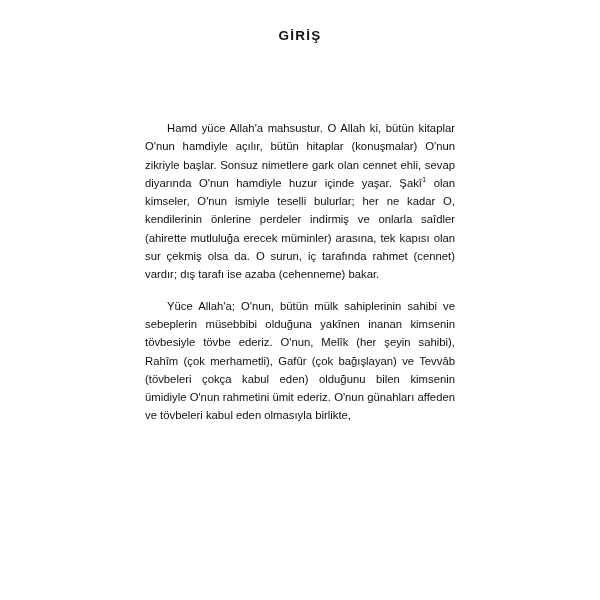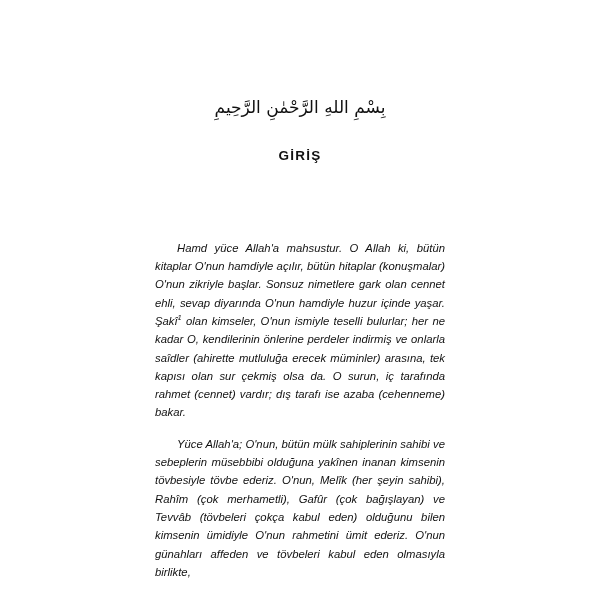--- a/index.html
+++ b/index.html
@@ -49,43 +49,41 @@
     margin-top: 76px;
   }
 
   p.para {
     font-family: "Liberation Sans", sans-serif;
     font-size: 11.3px;
     line-height: 1.62;
     color: #111111;
     text-align: justify;
     text-justify: inter-word;
-    margin: 10px;
+    margin: 0;
     text-indent: 22px;
     hyphens: auto;
-    font-style: italic;
     -webkit-hyphens: auto;
   }
 
   p.para + p.para {
     margin-top: 13px;
   }
 
   sup.fn {
     font-size: 7.5px;
     vertical-align: super;
     line-height: 0;
   }
 </style>
 </head>
 <body>
 
 <div class="page">
 
-  <div class="basmala">بِسْمِ اللهِ الرَّحْمٰنِ الرَّحِيمِ</div>
 
   <div class="chapter-title">GİRİŞ</div>
 
   <div class="body-block">
     <p class="para"><span>Hamd yüce Allah'a mahsustur. O Allah ki, bütün kitaplar O'nun hamdiyle açılır, bütün hitaplar (konuşmalar) O'nun zikriyle başlar. Sonsuz nimetlere gark olan cennet ehli, sevap diyarında O'nun hamdiyle huzur içinde yaşar. Şakî</span><sup class="fn">1</sup> <span>olan kimseler, O'nun ismiyle teselli bulurlar; her ne kadar O, kendilerinin önlerine perdeler indirmiş ve onlarla saîdler (ahirette mutluluğa erecek müminler) arasına, tek kapısı olan sur çekmiş olsa da. O surun, iç tarafında rahmet (cennet) vardır; dış tarafı ise azaba (cehenneme) bakar.</span></p>
     <p class="para"><span>Yüce Allah'a; O'nun, bütün mülk sahiplerinin sahibi ve sebeplerin müsebbibi olduğuna yakînen inanan kimsenin tövbesiyle tövbe ederiz. O'nun, Melîk (her şeyin sahibi), Rahîm (çok merhametli), Gafûr (çok bağışlayan) ve Tevvâb (tövbeleri çokça kabul eden) olduğunu bilen kimsenin ümidiyle O'nun rahmetini ümit ederiz. O'nun günahları affeden ve tövbeleri kabul eden olmasıyla birlikte,</span></p>
   </div>
 
 </div>
 

